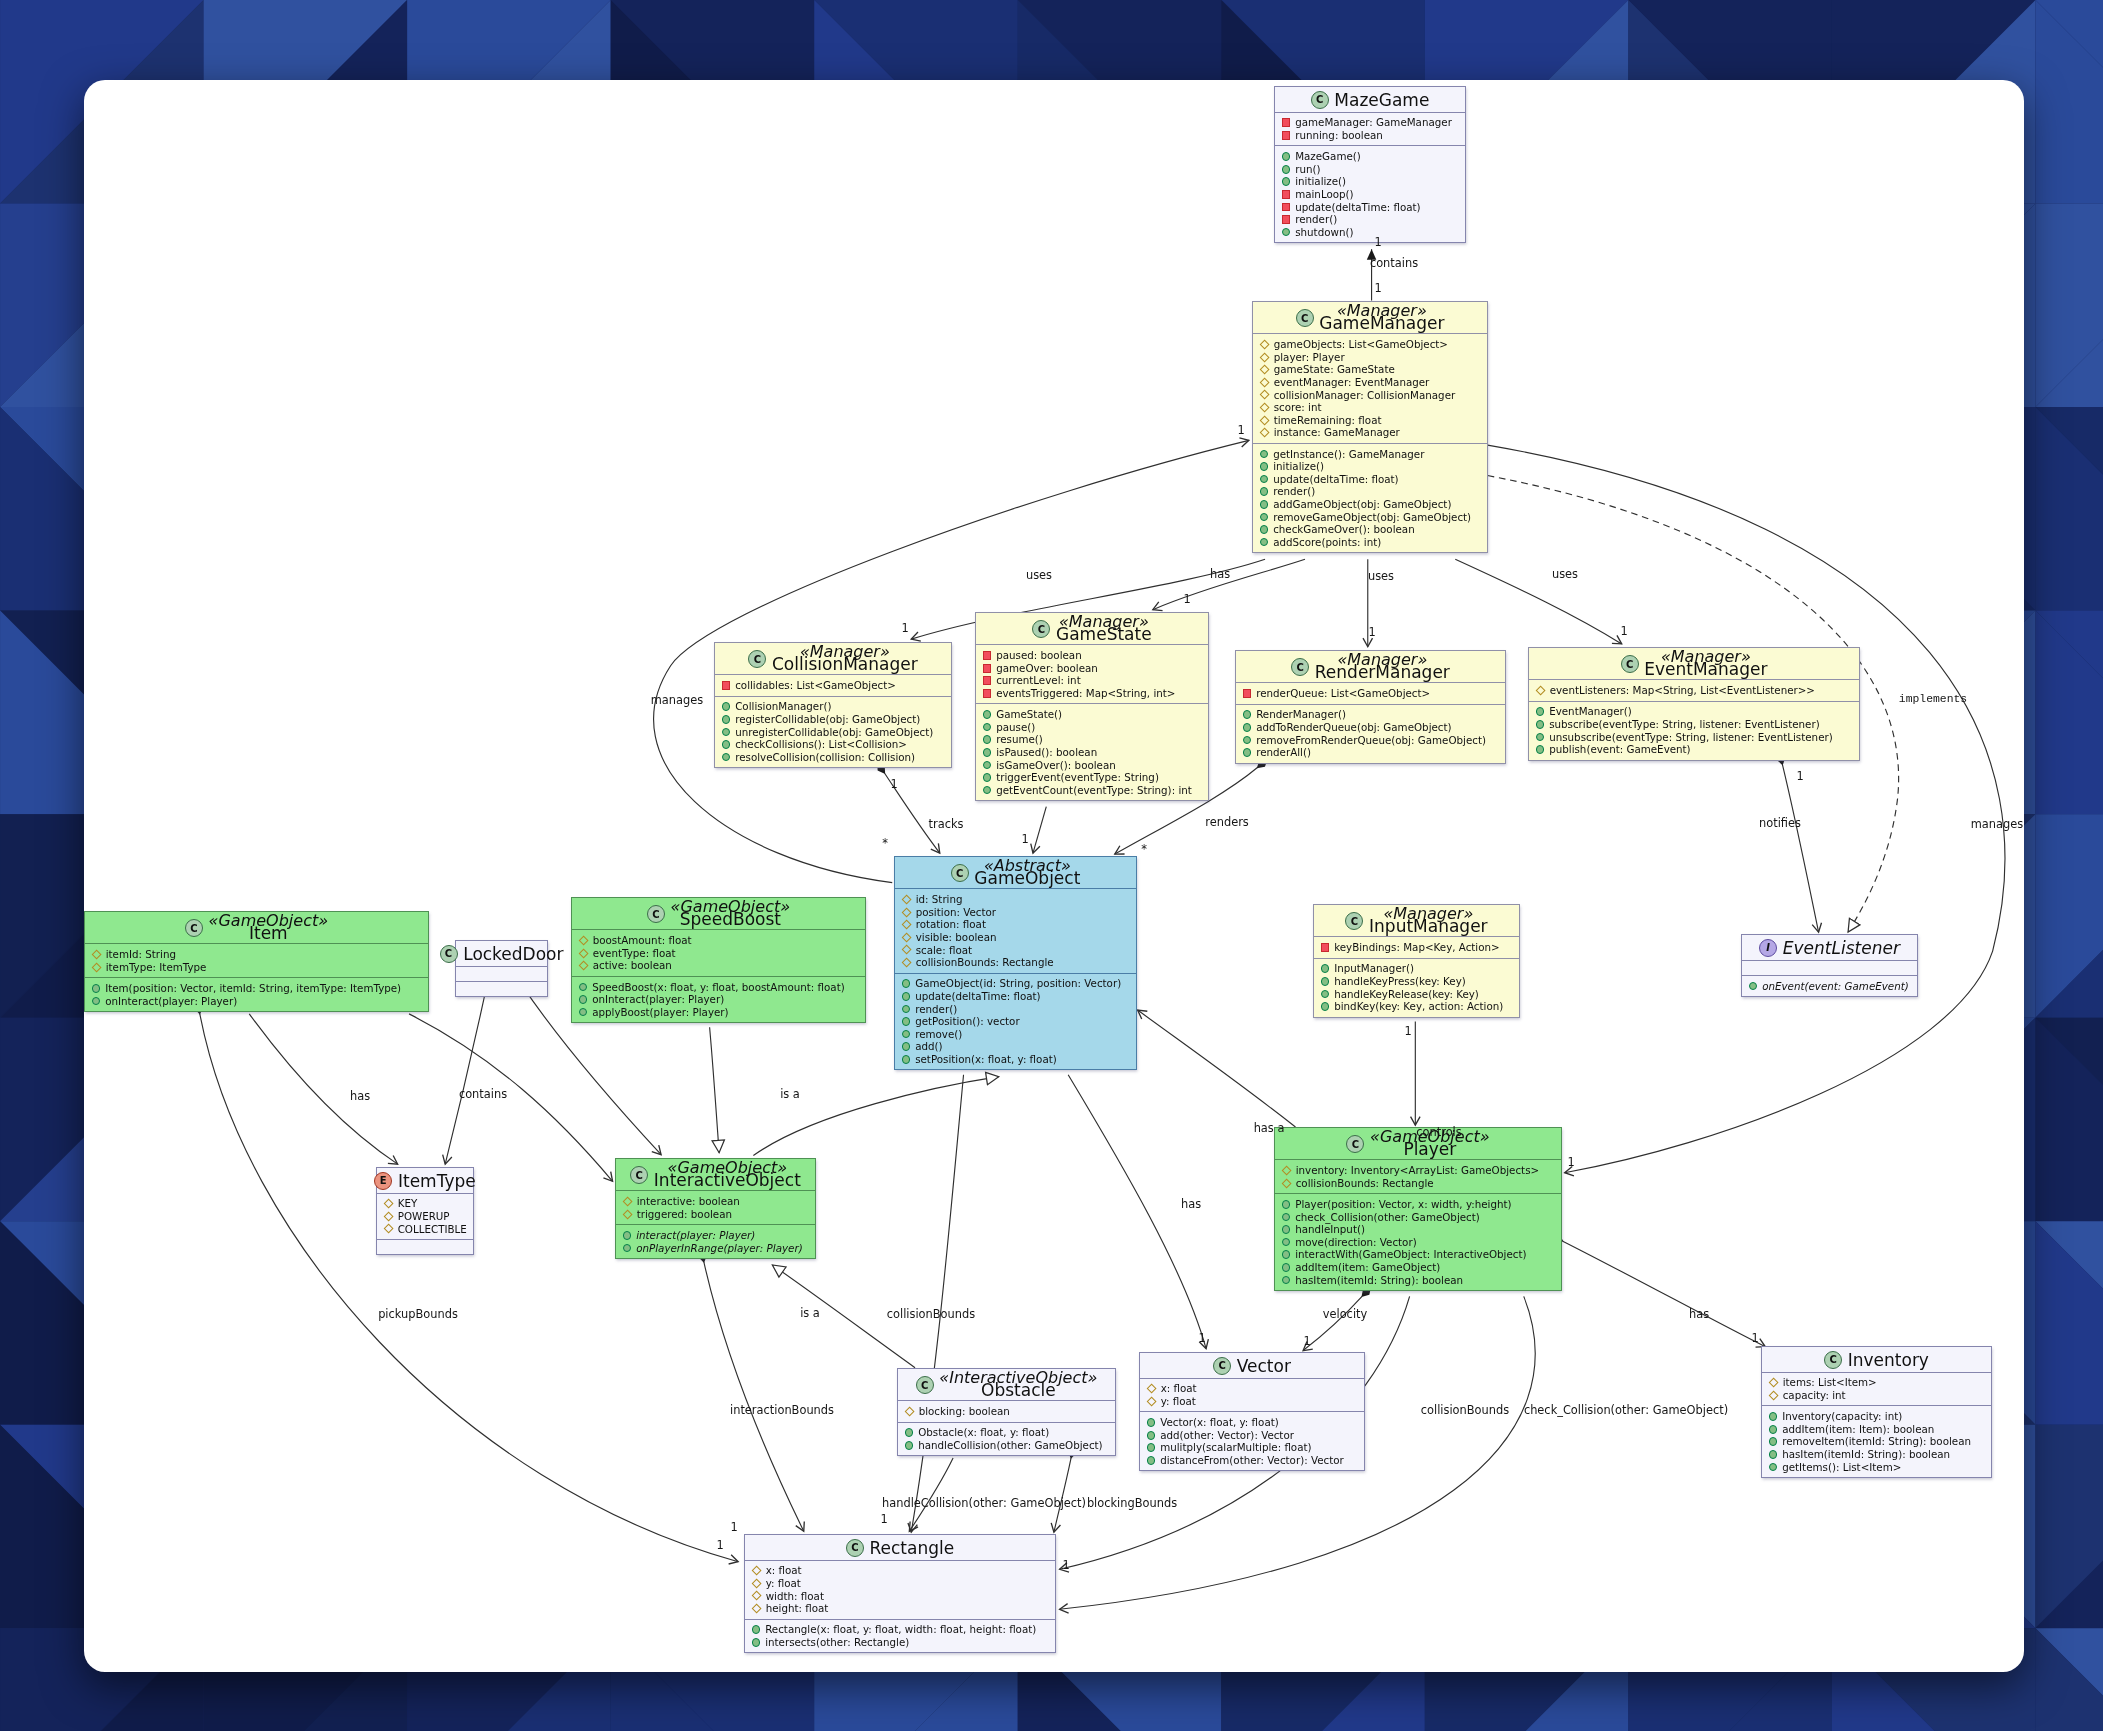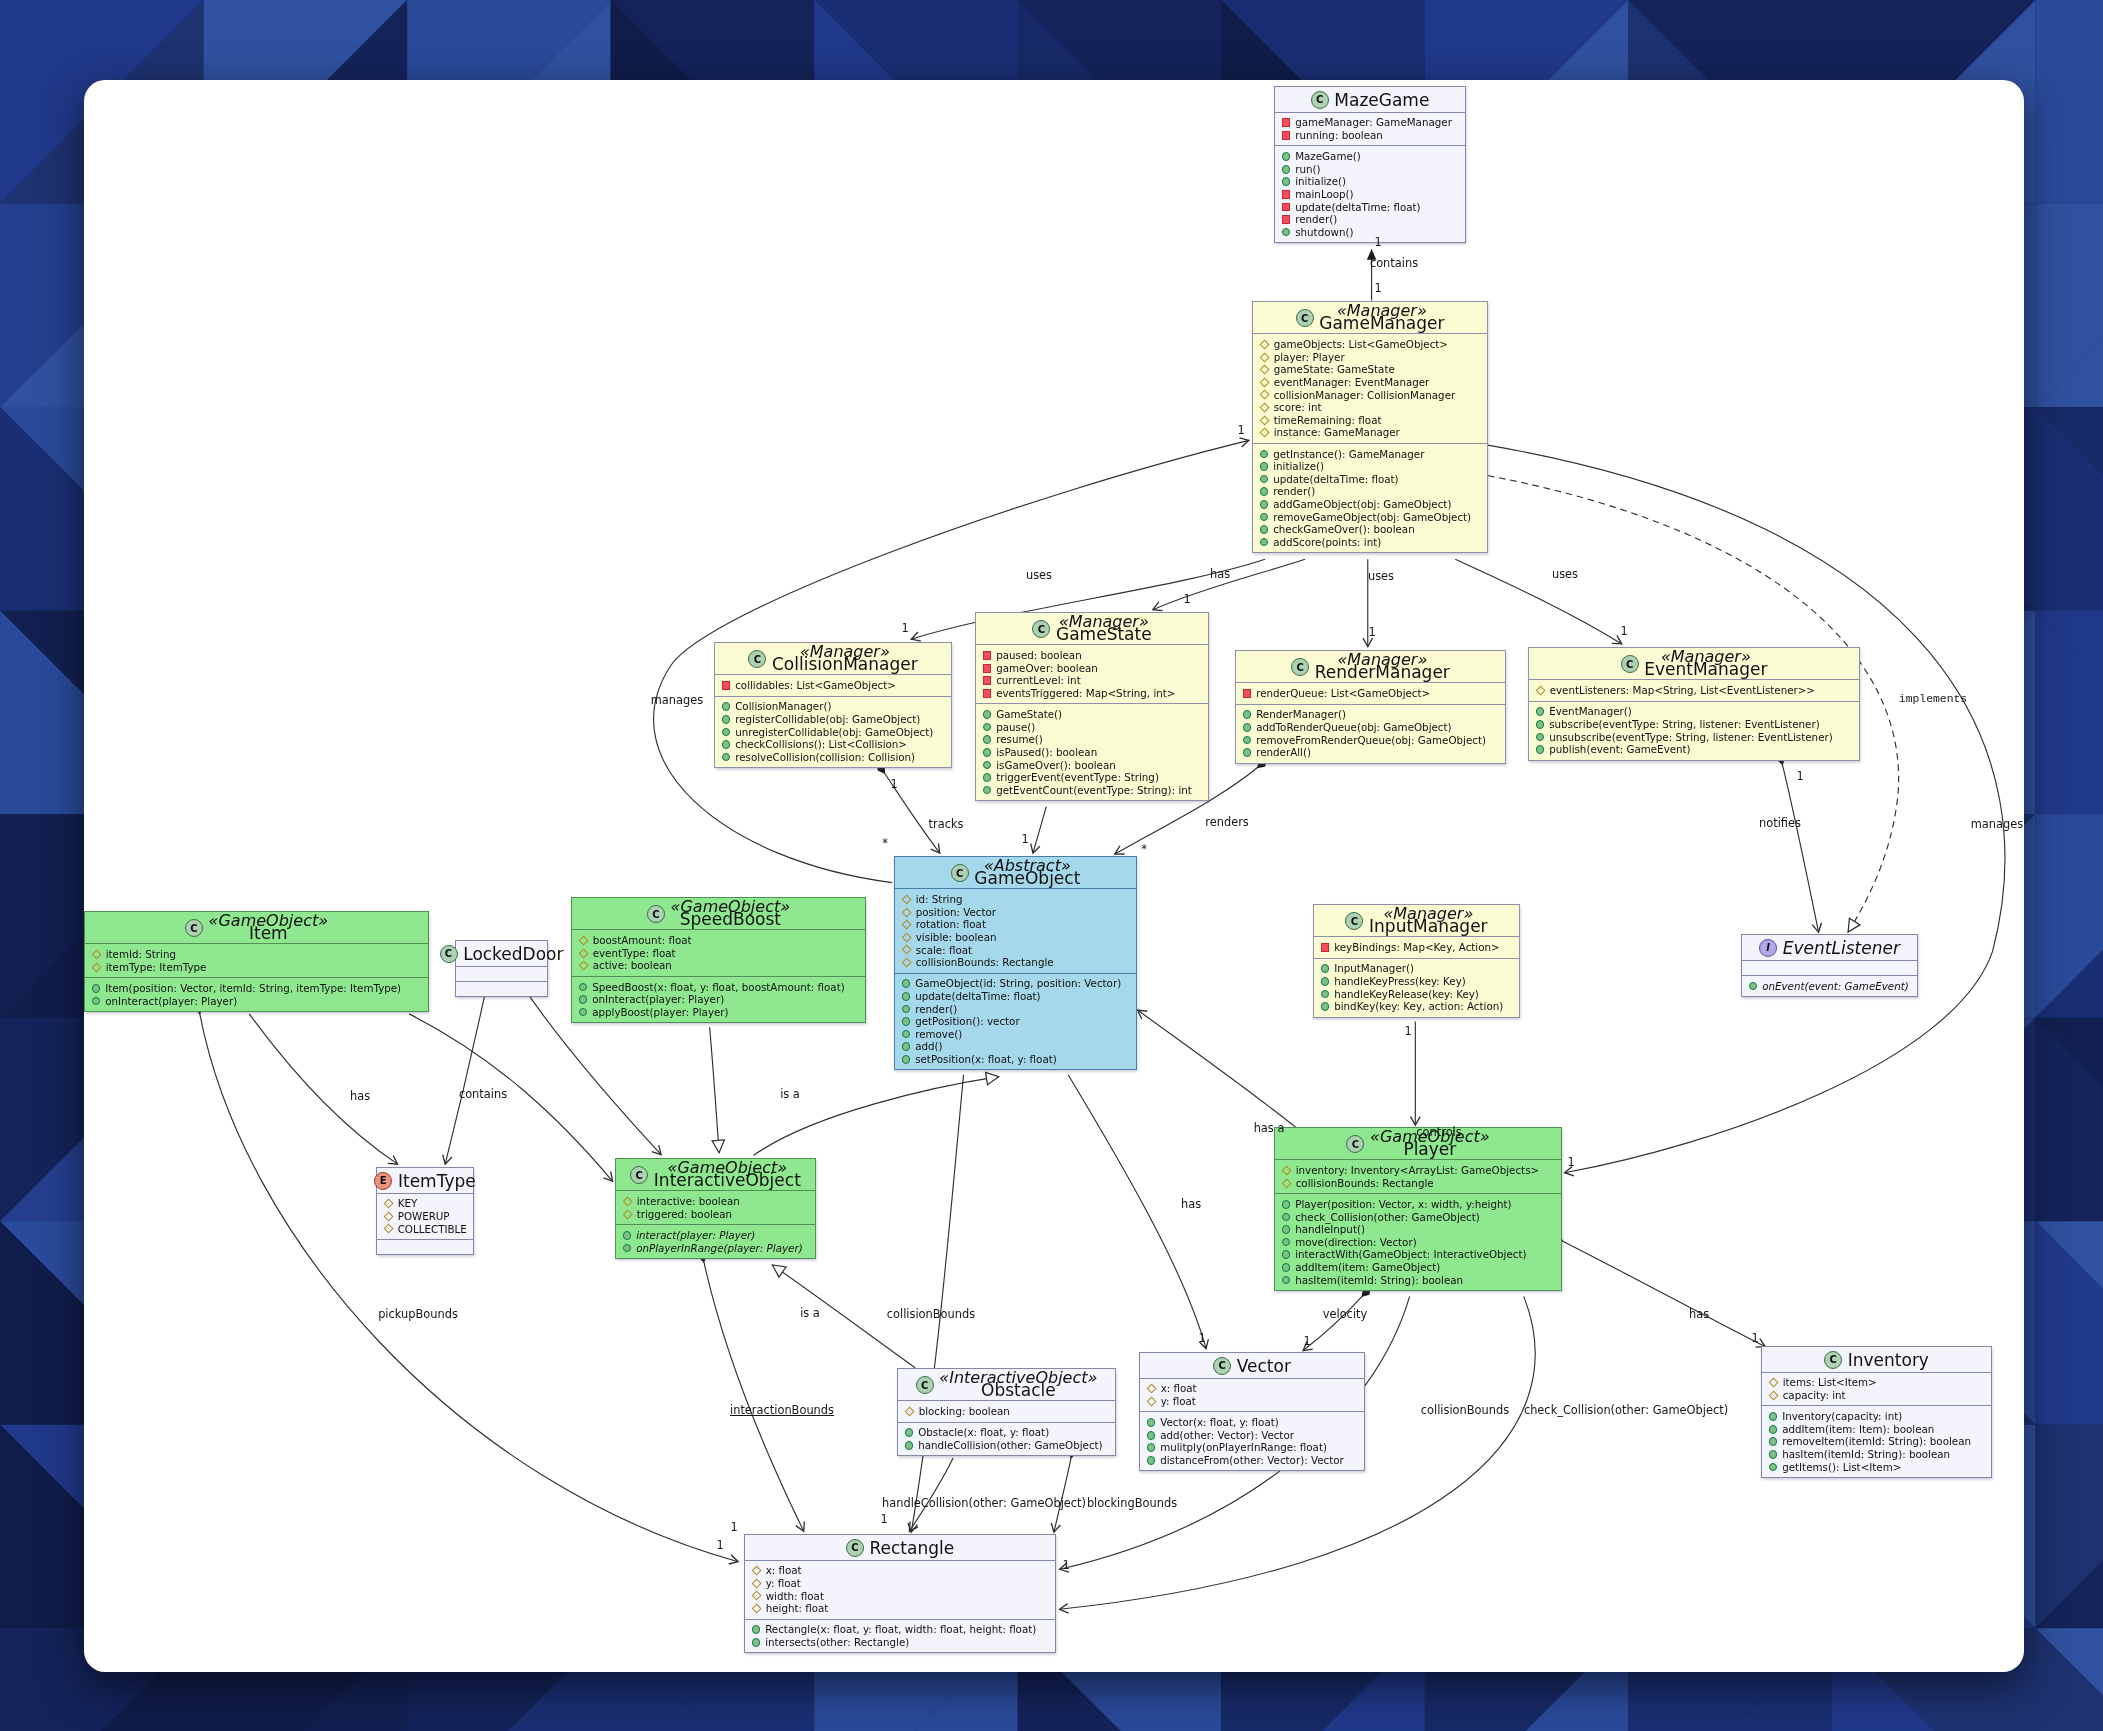--- a/index.html
+++ b/index.html
@@ -953,21 +953,21 @@
         <div class="mrow">
           <span class="ic ic-g"></span>
           <span>Vector(x: float, y: float)</span>
         </div>
         <div class="mrow">
           <span class="ic ic-g"></span>
           <span>add(other: Vector): Vector</span>
         </div>
         <div class="mrow">
           <span class="ic ic-g"></span>
-          <span>mulitply(onPlayerInRange: float)</span>
+          <span>mulitply(scalarMultiple: float)</span>
         </div>
         <div class="mrow">
           <span class="ic ic-g"></span>
           <span>distanceFrom(other: Vector): Vector</span>
         </div>
       </div>
     </div>
     <div class="uml-class theme-plain" style="left: 1761px; top: 1346px; width: 229px;">
       <div class="uml-header">
         <div class="nameline">
@@ -1081,21 +1081,21 @@
     <div class="elabel" style="left: 1269px; top: 1092px; margin-top: 36px;">has a</div>
     <div class="elabel" style="left: 1439px; top: 1132px;">controls</div>
     <div class="emult" style="left: 1408px; top: 1031px;">1</div>
     <div class="elabel" style="left: 810px; top: 1313px;">is a</div>
     <div class="elabel" style="left: 1345px; top: 1314px;">velocity</div>
     <div class="emult" style="left: 1307px; top: 1341px;">1</div>
     <div class="elabel" style="left: 1191px; top: 1204px;">has</div>
     <div class="emult" style="left: 1202px; top: 1338px;">1</div>
     <div class="elabel" style="left: 418px; top: 1314px;">pickupBounds</div>
     <div class="emult" style="left: 720px; top: 1545px;">1</div>
-    <div class="elabel" style="left: 782px; top: 1410px; text-decoration: underline;">interactionBounds</div>
+    <div class="elabel" style="left: 782px; top: 1410px;">interactionBounds</div>
     <div class="emult" style="left: 734px; top: 1527px;">1</div>
     <div class="elabel" style="left: 984px; top: 1503px;">handleCollision(other: GameObject)</div>
     <div class="emult" style="left: 884px; top: 1519px;">1</div>
     <div class="elabel" style="left: 1132px; top: 1503px;">blockingBounds</div>
     <div class="elabel" style="left: 1465px; top: 1410px;">collisionBounds</div>
     <div class="emult" style="left: 1066px; top: 1565px;">1</div>
     <div class="elabel" style="left: 1626px; top: 1410px;">check_Collision(other: GameObject)</div>
     <div class="elabel" style="left: 1699px; top: 1314px;">has</div>
     <div class="emult" style="left: 1755px; top: 1338px;">1</div>
   </div>

